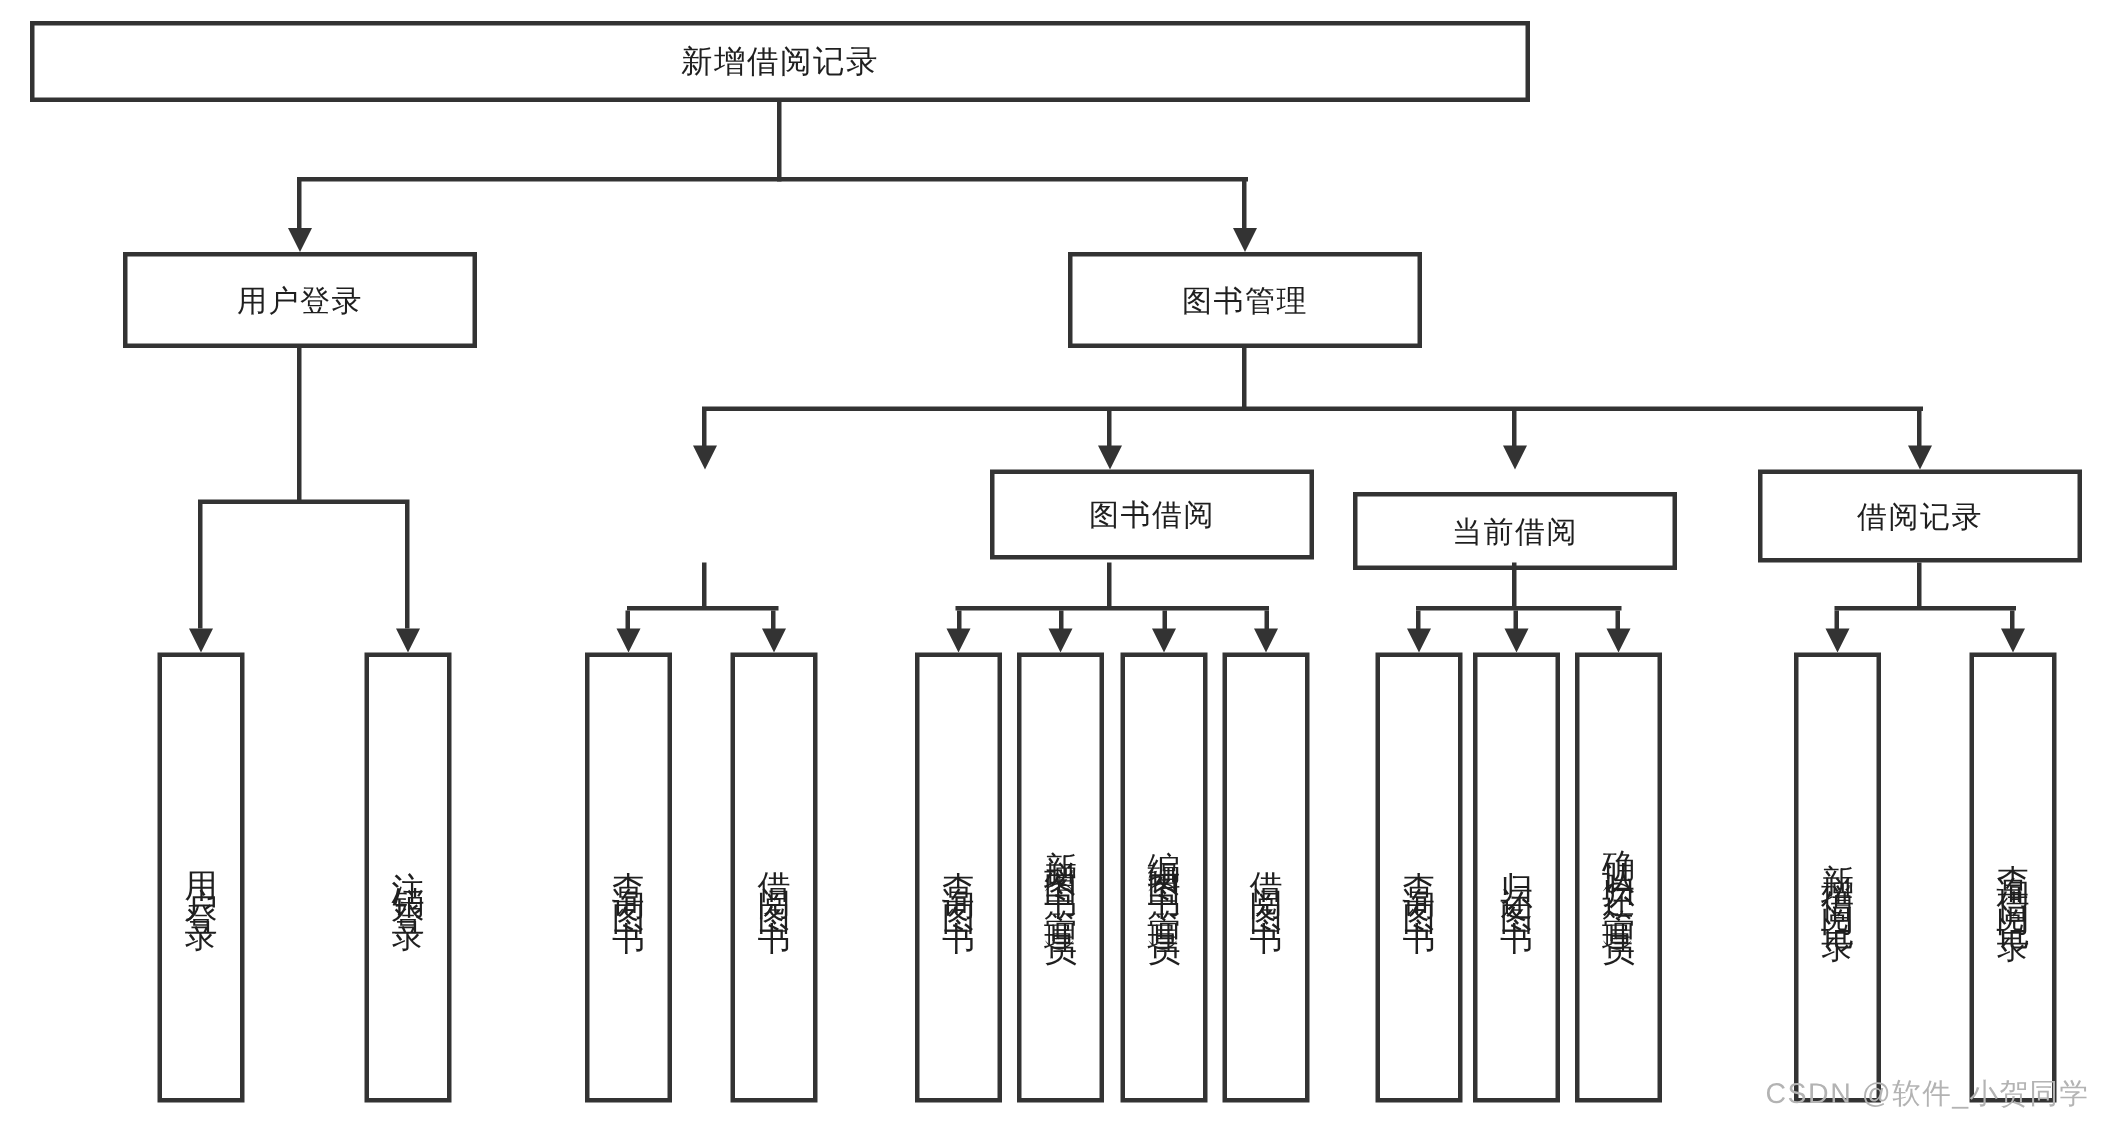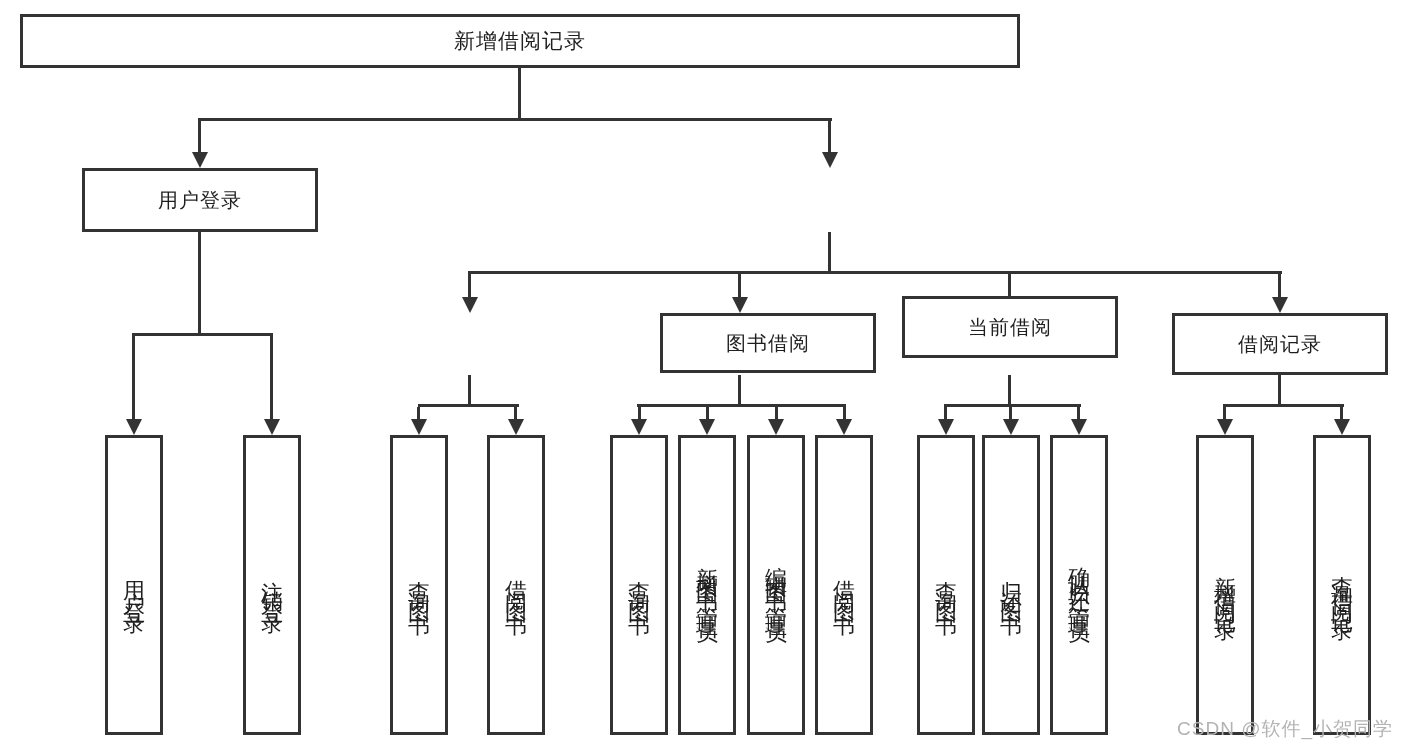--- a/index.html
+++ b/index.html
@@ -69,20 +69,23 @@
   <div class="line" style="left:518px;top:68px;width:3px;height:53px;"></div>
   <div class="line" style="left:198px;top:118px;width:634px;height:3px;"></div>
   <div class="line" style="left:198px;top:120px;width:3px;height:34px;"></div>
   <div class="arrow" style="left:192px;top:152px;"></div>
   <div class="line" style="left:828px;top:120px;width:3px;height:34px;"></div>
   <div class="arrow" style="left:822px;top:152px;"></div>
 
   <div class="hbox" style="left:82px;top:168px;width:236px;height:64px;">
     <span>用户登录</span>
   </div>
+  <div class="hbox" style="left:712px;top:168px;width:236px;height:64px;">
+    <span>图书管理</span>
+  </div>
 
   <div class="line" style="left:198px;top:232px;width:3px;height:104px;"></div>
   <div class="line" style="left:132px;top:333px;width:141px;height:3px;"></div>
   <div class="line" style="left:132px;top:336px;width:3px;height:83px;"></div>
   <div class="arrow" style="left:126px;top:419px;"></div>
   <div class="line" style="left:270px;top:336px;width:3px;height:83px;"></div>
   <div class="arrow" style="left:264px;top:419px;"></div>
 
   <div class="line" style="left:828px;top:232px;width:3px;height:42px;"></div>
   <div class="line" style="left:468px;top:271px;width:814px;height:3px;"></div>
@@ -91,21 +94,21 @@
   <div class="line" style="left:738px;top:274px;width:3px;height:25px;"></div>
   <div class="arrow" style="left:732px;top:297px;"></div>
   <div class="line" style="left:1008px;top:274px;width:3px;height:25px;"></div>
   <div class="arrow" style="left:1002px;top:297px;"></div>
   <div class="line" style="left:1278px;top:274px;width:3px;height:25px;"></div>
   <div class="arrow" style="left:1272px;top:297px;"></div>
 
   <div class="hbox" style="left:660px;top:313px;width:216px;height:60px;align-items:center;">
     <span>图书借阅</span>
   </div>
-  <div class="hbox" style="left:902px;top:296px;width:216px;height:62px;">
+  <div class="hbox" style="left:902px;top:328px;width:216px;height:52px;">
     <span>当前借阅</span>
   </div>
   <div class="hbox" style="left:1172px;top:313px;width:216px;height:62px;">
     <span>借阅记录</span>
   </div>
 
   <div class="line" style="left:468px;top:375px;width:3px;height:31px;"></div>
   <div class="line" style="left:418px;top:404px;width:101px;height:3px;"></div>
   <div class="line" style="left:417px;top:407px;width:3px;height:14px;"></div>
   <div class="arrow" style="left:411px;top:419px;"></div>

